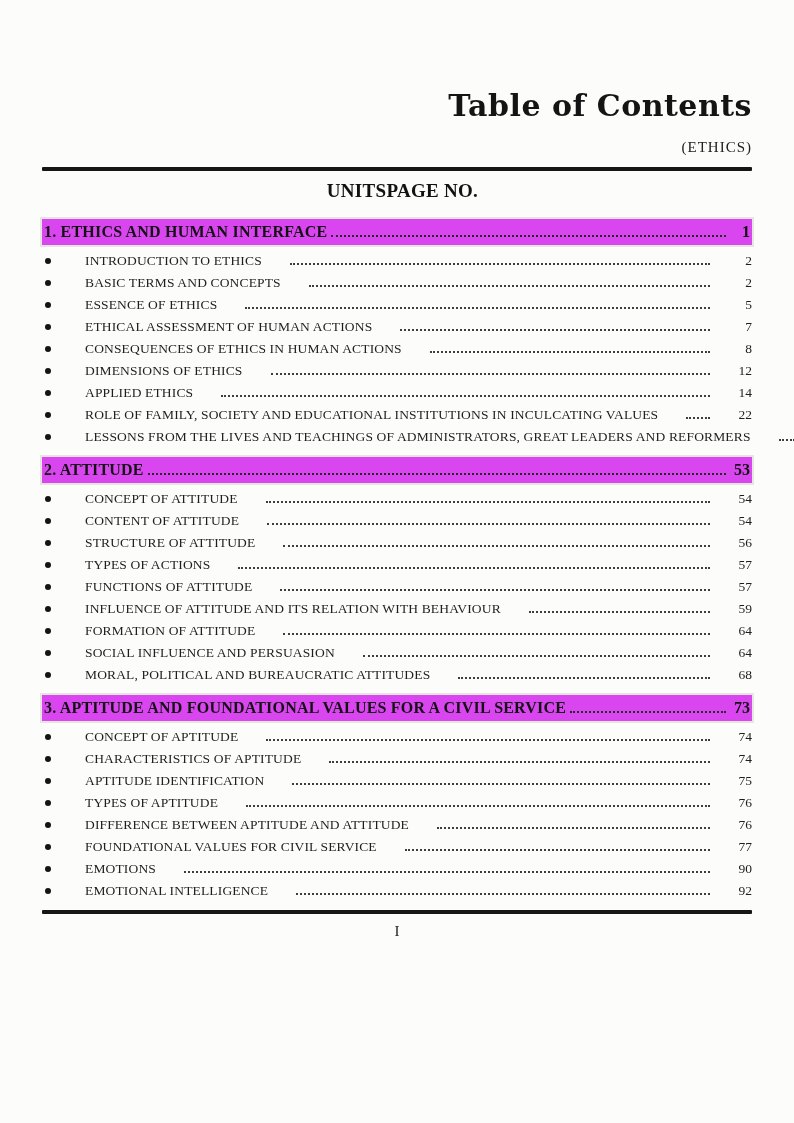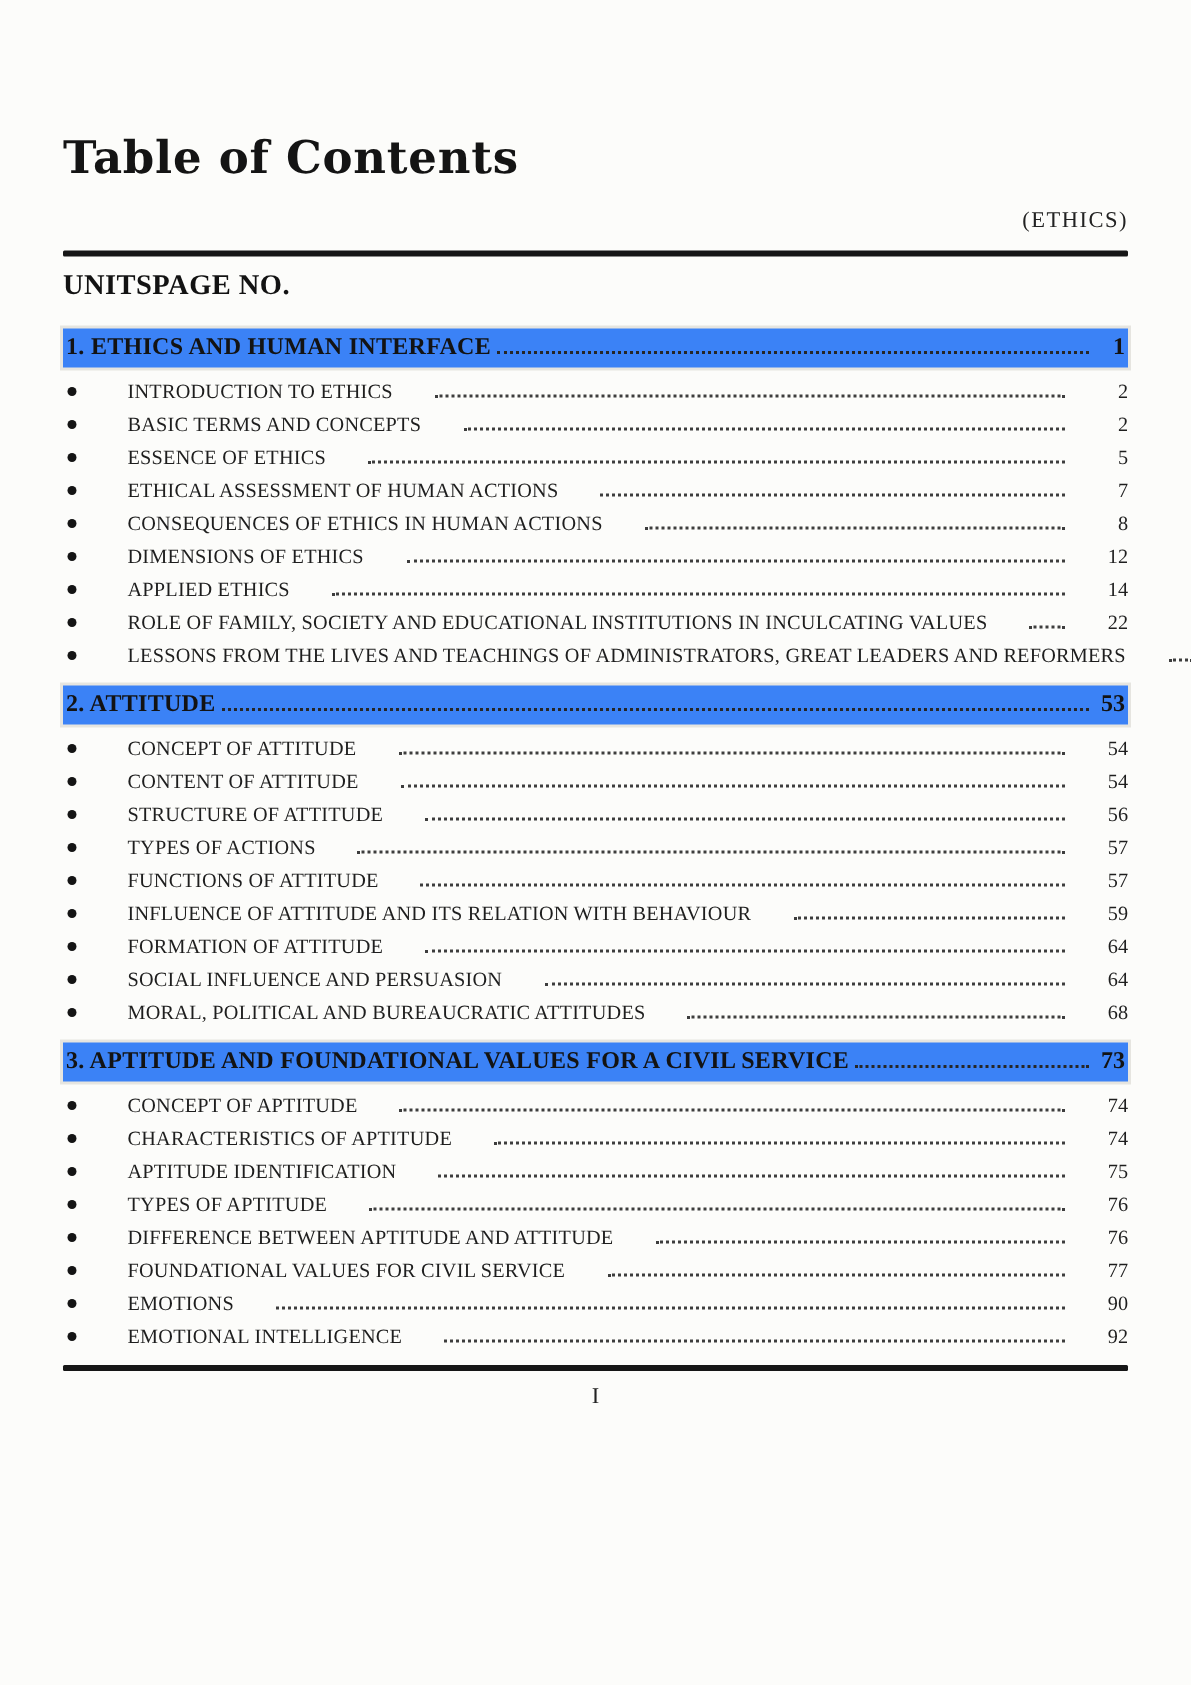--- a/index.html
+++ b/index.html
@@ -7,21 +7,21 @@
     width: 794px; height: 1123px;
     background: #fcfcfa;
     font-family: "Liberation Serif", serif;
     color: #1b1b1b;
     overflow: hidden;
   }
   .sheet { padding: 0 42px; }
 
   .doc-title {
     margin-top: 88px;
-    text-align: left;
+    text-align: right;
     font-family: "DejaVu Serif", serif;
     font-weight: bold;
     font-size: 30px;
     letter-spacing: 0.5px;
     color: #141414;
   }
   .doc-subtitle {
     text-align: right;
     font-size: 15px;
     letter-spacing: 1px;
@@ -32,35 +32,36 @@
   .rule {
     height: 4px;
     background: #161616;
     border-radius: 1px;
   }
   .rule.top { margin-top: 11px; }
   .rule.bottom { margin-top: 8px; }
 
   .cols {
     display: flex;
-    justify-content: flex-start;
+    justify-content: center;
     align-items: baseline;
     padding: 9px 0 8px 0;
+    margin-left: 11px;
   }
   .col-h {
     font-weight: bold;
     font-size: 19px;
     letter-spacing: 0.3px;
     color: #121212;
   }
 
   .sec-band {
     display: flex;
     align-items: baseline;
-    background: #3b82f6;
+    background: #d946ef;
     box-shadow: 0 0 0 2px #e6e5e0;
     padding: 4px 2px 4px 2px;
     margin: 9px 0 5px 0;
   }
   .sec-title {
     font-weight: bold;
     font-size: 16px;
     letter-spacing: 0.2px;
     white-space: nowrap;
     color: #131313;

